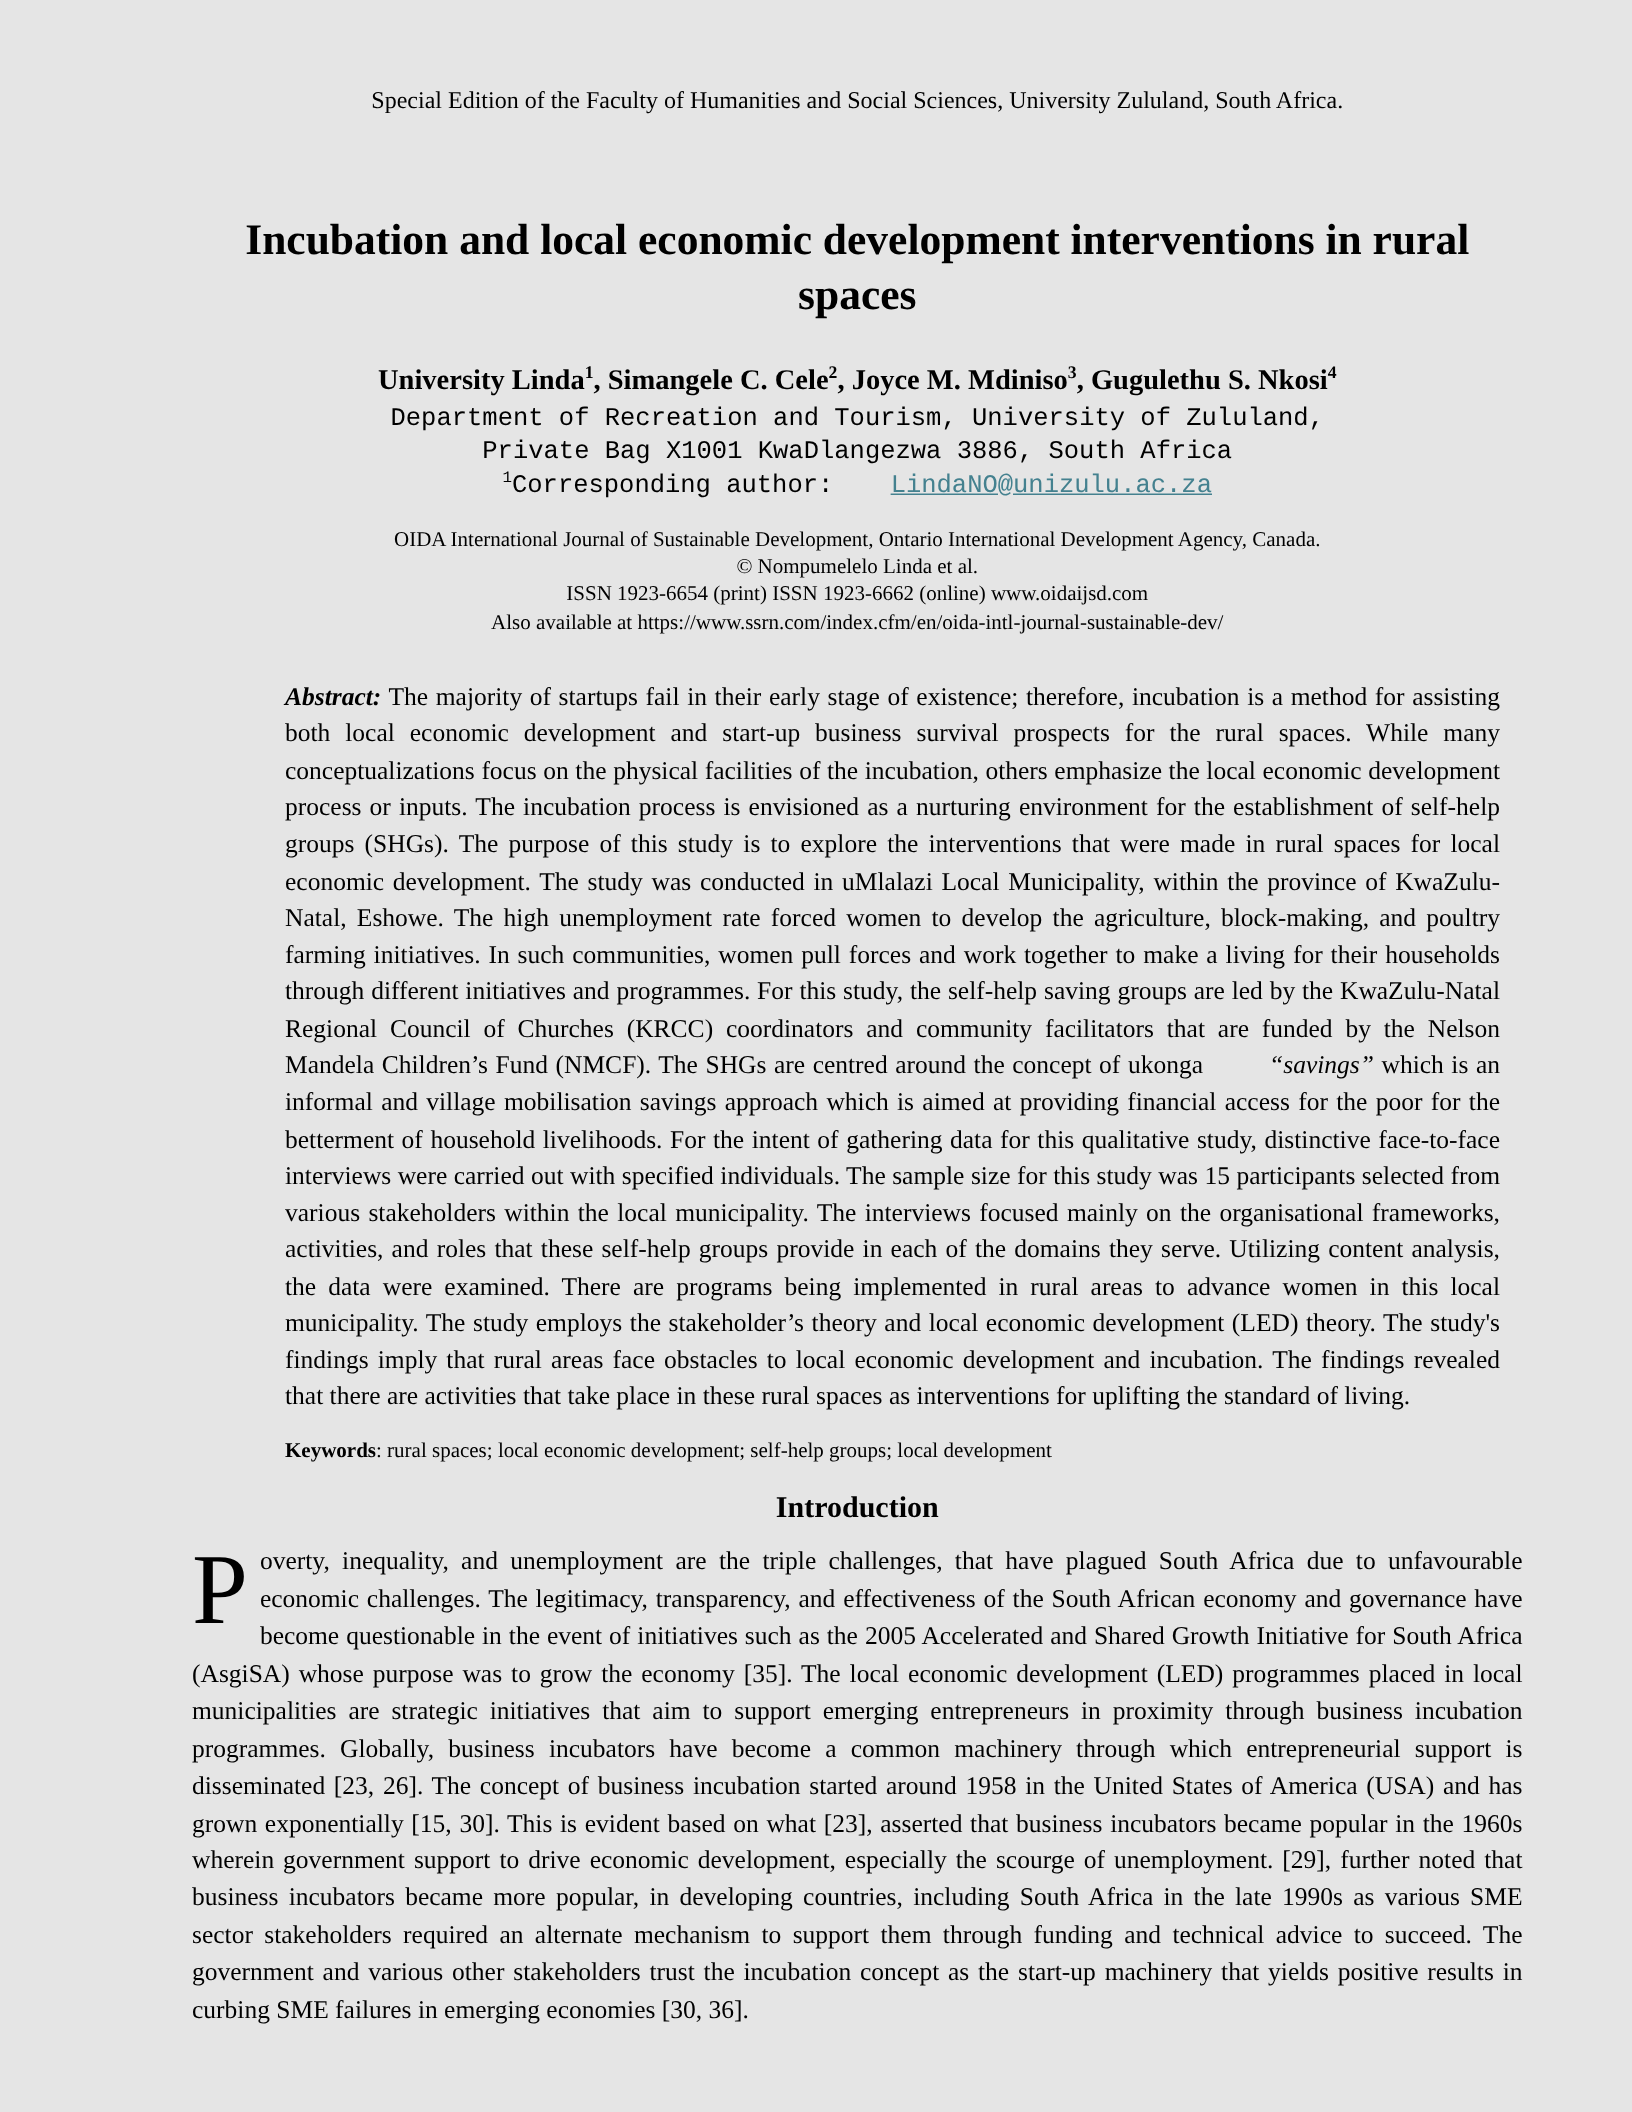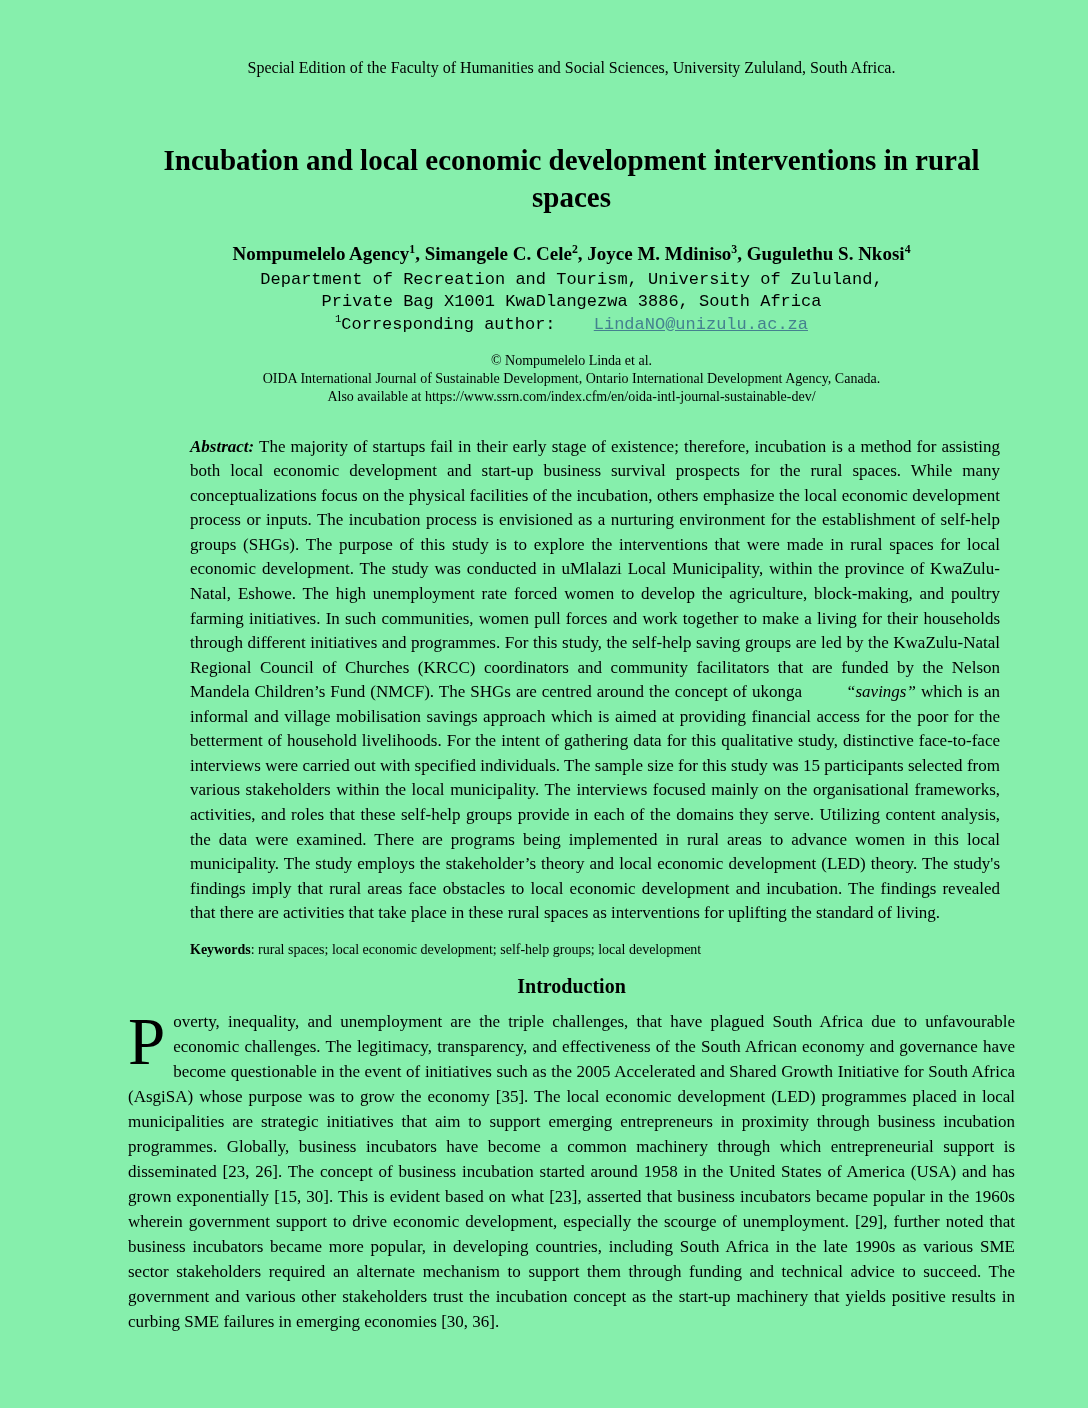--- a/index.html
+++ b/index.html
@@ -5,21 +5,21 @@
   html, body {
     margin: 0;
     padding: 0;
     background: #ffffff;
   }
   .page {
     position: relative;
     width: 1088px;
     height: 1408px;
     margin: 0 auto;
-    background: #86efac;
+    background: #e5e5e5;
     color: #000000;
     font-family: "Liberation Serif", serif;
     box-sizing: border-box;
     padding: 58px 73px 0 128px;
     overflow: hidden;
   }
   .running-head {
     text-align: center;
     font-size: 16px;
     line-height: 1.3;
@@ -100,32 +100,33 @@
 </head>
 <body>
 
 <div class="page">
 
   <div class="running-head">Special Edition of the Faculty of Humanities and Social Sciences, University Zululand, South Africa.</div>
 
   <h1 class="paper-title">Incubation and local economic development interventions in rural spaces</h1>
 
   <div class="authors-line">
-    <span><span>Nompumelelo Agency</span><sup>1</sup><span>, </span></span><span><span>Simangele C. Cele</span><sup>2</sup><span>, </span></span><span><span>Joyce M. Mdiniso</span><sup>3</sup><span>, </span></span><span><span>Gugulethu S. Nkosi</span><sup>4</sup><span></span></span>
+    <span><span>University Linda</span><sup>1</sup><span>, </span></span><span><span>Simangele C. Cele</span><sup>2</sup><span>, </span></span><span><span>Joyce M. Mdiniso</span><sup>3</sup><span>, </span></span><span><span>Gugulethu S. Nkosi</span><sup>4</sup><span></span></span>
   </div>
 
   <div class="affiliation">
     <span class="line">Department of Recreation and Tourism, University of Zululand,</span>
     <span class="line">Private Bag X1001 KwaDlangezwa 3886, South Africa</span>
     <span class="line"><sup>1</sup><span>Corresponding author: </span><a class="email-link">LindaNO@unizulu.ac.za</a></span>
   </div>
 
   <div class="imprint">
+    <span class="line">OIDA International Journal of Sustainable Development, Ontario International Development Agency, Canada.</span>
     <span class="line">© Nompumelelo Linda et al.</span>
-    <span class="line">OIDA International Journal of Sustainable Development, Ontario International Development Agency, Canada.</span>
+    <span class="line">ISSN 1923-6654 (print) ISSN 1923-6662 (online) www.oidaijsd.com</span>
     <span class="line">Also available at https://www.ssrn.com/index.cfm/en/oida-intl-journal-sustainable-dev/</span>
   </div>
 
   <p class="abstract-block"><span class="abstract-label">Abstract:</span><span> The majority of startups fail in their early stage of existence; therefore, incubation is a method for assisting both local economic development and start-up business survival prospects for the rural spaces. While many conceptualizations focus on the physical facilities of the incubation, others emphasize the local economic development process or inputs. The incubation process is envisioned as a nurturing environment for the establishment of self-help groups (SHGs). The purpose of this study is to explore the interventions that were made in rural spaces for local economic development. The study was conducted in uMlalazi Local Municipality, within the province of KwaZulu-Natal, Eshowe. The high unemployment rate forced women to develop the agriculture, block-making, and poultry farming initiatives. In such communities, women pull forces and work together to make a living for their households through different initiatives and programmes. For this study, the self-help saving groups are led by the KwaZulu-Natal Regional Council of Churches (KRCC) coordinators and community facilitators that are funded by the Nelson Mandela Children’s Fund (NMCF). The SHGs are centred around the concept of ukonga </span><span class="italic">“savings”</span><span> which is an informal and village mobilisation savings approach which is aimed at providing financial access for the poor for the betterment of household livelihoods. For the intent of gathering data for this qualitative study, distinctive face-to-face interviews were carried out with specified individuals. The sample size for this study was 15 participants selected from various stakeholders within the local municipality. The interviews focused mainly on the organisational frameworks, activities, and roles that these self-help groups provide in each of the domains they serve. Utilizing content analysis, the data were examined. There are programs being implemented in rural areas to advance women in this local municipality. The study employs the stakeholder’s theory and local economic development (LED) theory. The study's findings imply that rural areas face obstacles to local economic development and incubation. The findings revealed that there are activities that take place in these rural spaces as interventions for uplifting the standard of living.</span></p>
 
   <p class="keywords-block"><span class="keywords-label">Keywords</span><span>: rural spaces; local economic development; self-help groups; local development</span></p>
 
   <div class="section-heading">Introduction</div>
 
   <p class="intro-paragraph"><span class="dropcap">P</span><span>overty, inequality, and unemployment are the triple challenges, that have plagued South Africa due to unfavourable economic challenges. The legitimacy, transparency, and effectiveness of the South African economy and governance have become questionable in the event of initiatives such as the 2005 Accelerated and Shared Growth Initiative for South Africa (AsgiSA) whose purpose was to grow the economy [35]. The local economic development (LED) programmes placed in local municipalities are strategic initiatives that aim to support emerging entrepreneurs in proximity through business incubation programmes. Globally, business incubators have become a common machinery through which entrepreneurial support is disseminated [23, 26]. The concept of business incubation started around 1958 in the United States of America (USA) and has grown exponentially [15, 30]. This is evident based on what [23], asserted that business incubators became popular in the 1960s wherein government support to drive economic development, especially the scourge of unemployment. [29], further noted that business incubators became more popular, in developing countries, including South Africa in the late 1990s as various SME sector stakeholders required an alternate mechanism to support them through funding and technical advice to succeed. The government and various other stakeholders trust the incubation concept as the start-up machinery that yields positive results in curbing SME failures in emerging economies [30, 36].</span></p>

